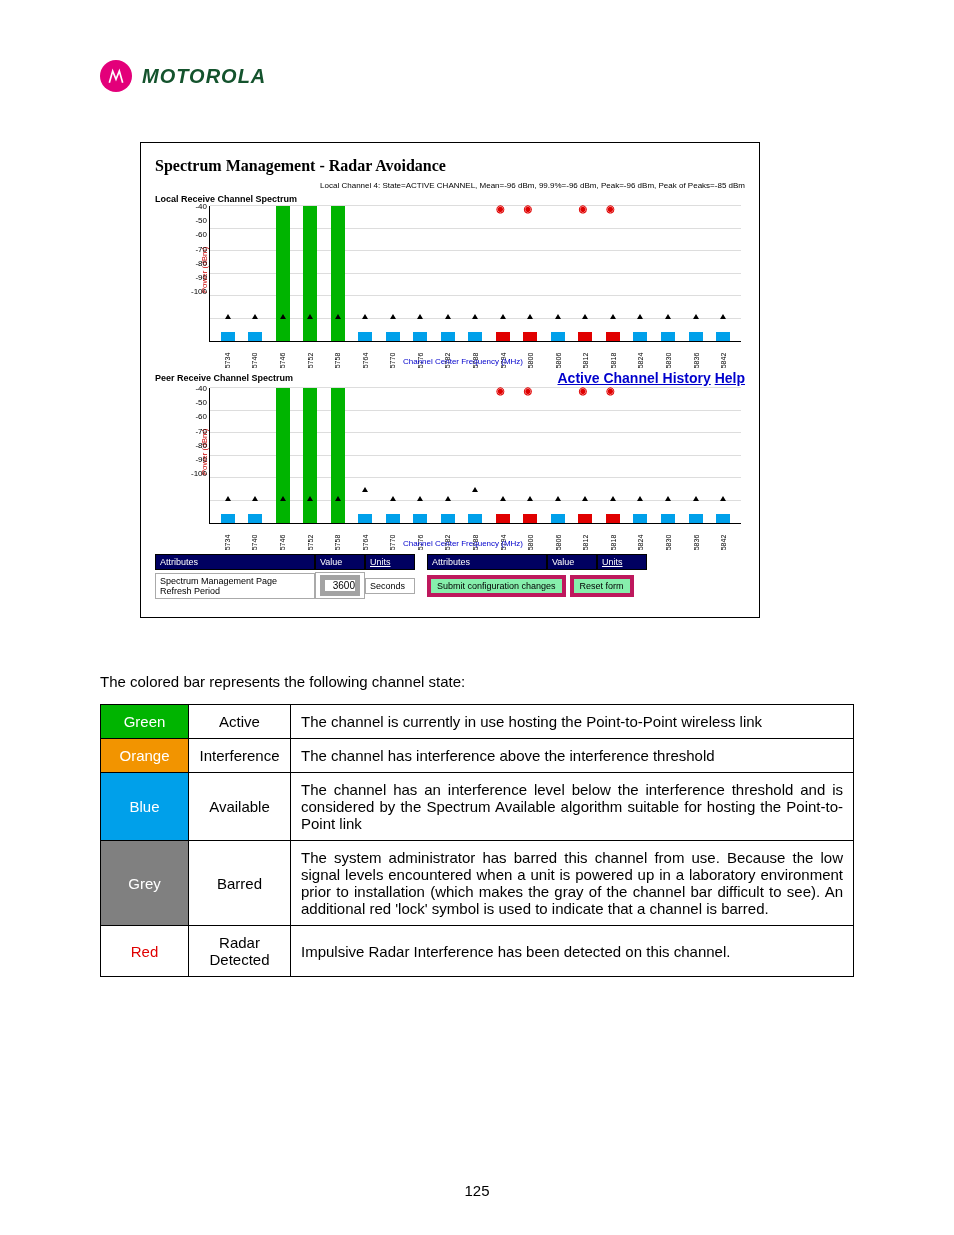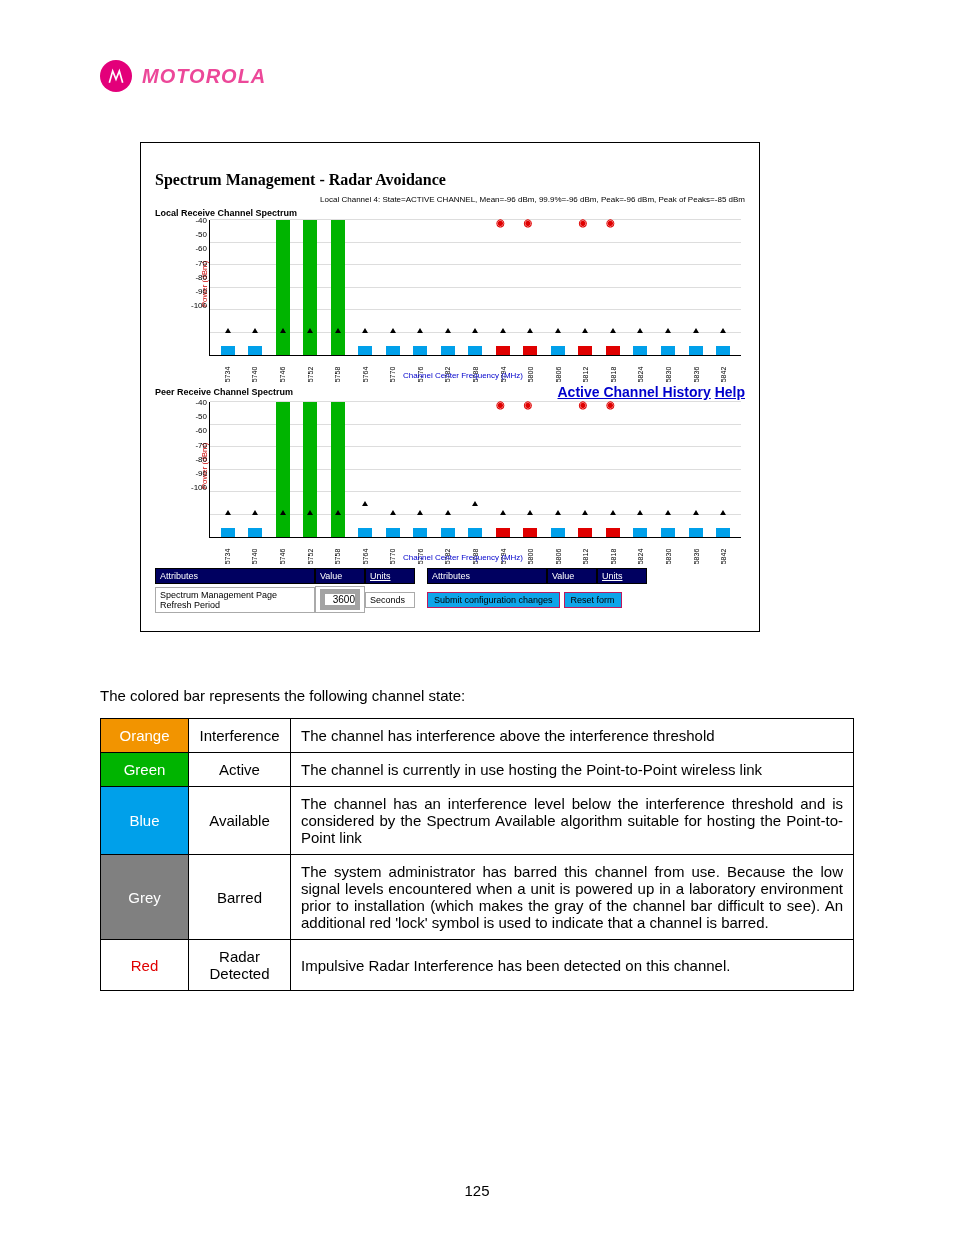--- a/index.html
+++ b/index.html
@@ -1,23 +1,23 @@
 <!DOCTYPE html>
 <html><head>
 <meta charset="utf-8">
 <style>
 * { box-sizing: border-box; margin: 0; padding: 0; }
 body { width: 954px; height: 1235px; background: #fff; font-family: Arial, sans-serif; position: relative; }
 .page { padding: 60px 100px 40px 100px; }
 .brand { display: flex; align-items: center; gap: 10px; margin-bottom: 50px; }
 .brand-logo { width: 32px; height: 32px; border-radius: 50%; background: #e3007a; display: flex; align-items: center; justify-content: center; }
 .brand-logo svg { width: 20px; height: 20px; }
-.brand-text { font-weight: 900; font-size: 20px; font-style: italic; letter-spacing: 1px; color: #ec4899; }
-
-.figure { border: 1px solid #000; width: 620px; margin-left: 40px; padding: 28px 14px 18px 14px; margin-bottom: 55px; }
+.brand-text { font-weight: 900; font-size: 20px; font-style: italic; letter-spacing: 1px; color: #14532d; }
+
+.figure { border: 1px solid #000; width: 620px; margin-left: 40px; padding: 14px 14px 18px 14px; margin-bottom: 55px; }
 .fig-title { font-family: Georgia, serif; font-weight: bold; font-size: 16px; color: #000; margin-bottom: 6px; }
 .fig-status { font-size: 8px; text-align: right; margin-bottom: 4px; }
 .subhead { font-size: 9px; font-weight: bold; margin-top: 4px; }
 .links-row { display: flex; justify-content: space-between; align-items: center; margin-top: 4px; }
 .links-row .subhead { margin-top: 0; }
 .links { font-size: 14px; text-align: center; }
 .links a { color: #0000cc; text-decoration: underline; font-weight: bold; }
 
 .chart-box { position: relative; height: 160px; margin-left: 26px; margin-top: 2px; }
 .plot-area { position: absolute; left: 28px; top: 0; right: 4px; bottom: 24px; border-left: 1px solid #000; border-bottom: 1px solid #000; }
@@ -44,21 +44,21 @@
 .ah.un  { flex: 0 0 50px; text-decoration: underline; }
 .ah.sp  { flex: 0 0 12px; background: transparent; border: none; }
 .ah.att2 { flex: 0 0 120px; }
 .attrs-body { display: flex; align-items: center; margin-top: 2px; }
 .ab { font-size: 9px; padding: 2px 4px; border: 1px solid #aaa; }
 .ab.att { flex: 0 0 160px; }
 .ab.val { flex: 0 0 50px; }
 .ab.val input { width: 100%; font-size: 10px; border: 5px solid #a3a3a3; text-align: right; }
 .ab.un  { flex: 0 0 50px; }
 .ab.sp  { flex: 0 0 12px; border: none; }
-.btn { font-size: 9px; padding: 2px 6px; background: #0ea5e9; border: 1px solid #be185d; margin-right: 4px; }
+.btn { font-size: 9px; padding: 2px 6px; background: #86efac; border: 4px solid #be185d; margin-right: 4px; }
 
 .intro { font-size: 15px; margin-bottom: 14px; }
 
 .state-table { border-collapse: collapse; width: 100%; }
 .state-table td { border: 1px solid #000; padding: 8px 10px; font-size: 15px; vertical-align: middle; }
 .state-table td.col-color { width: 88px; text-align: center; font-weight: normal; }
 .state-table td.col-state { width: 102px; text-align: center; }
 .state-table td.col-desc { text-align: justify; }
 .c-green  { background: #00b400; color: #fff; }
 .c-orange { background: #f29400; color: #fff; }
@@ -368,28 +368,28 @@
         <button class="btn">Reset form</button>
       </div>
     </div>
   </div>
 
   <p class="intro">The colored bar represents the following channel state:</p>
 
   <table class="state-table">
     <tbody id="state-rows">
         <tr>
+          <td class="col-color c-green">Green</td>
+          <td class="col-state">Active</td>
+          <td class="col-desc">The channel is currently in use hosting the Point-to-Point wireless link</td>
+        </tr>
+        <tr>
           <td class="col-color c-orange">Orange</td>
           <td class="col-state">Interference</td>
           <td class="col-desc">The channel has interference above the interference threshold</td>
-        </tr>
-        <tr>
-          <td class="col-color c-green">Green</td>
-          <td class="col-state">Active</td>
-          <td class="col-desc">The channel is currently in use hosting the Point-to-Point wireless link</td>
         </tr>
         <tr>
           <td class="col-color c-blue">Blue</td>
           <td class="col-state">Available</td>
           <td class="col-desc">The channel has an interference level below the interference threshold and is considered by the Spectrum Available algorithm suitable for hosting the Point-to-Point link</td>
         </tr>
         <tr>
           <td class="col-color c-grey">Grey</td>
           <td class="col-state">Barred</td>
           <td class="col-desc">The system administrator has barred this channel from use. Because the low signal levels encountered when a unit is powered up in a laboratory environment prior to installation (which makes the gray of the channel bar difficult to see). An additional red 'lock' symbol is used to indicate that a channel is barred.</td>

